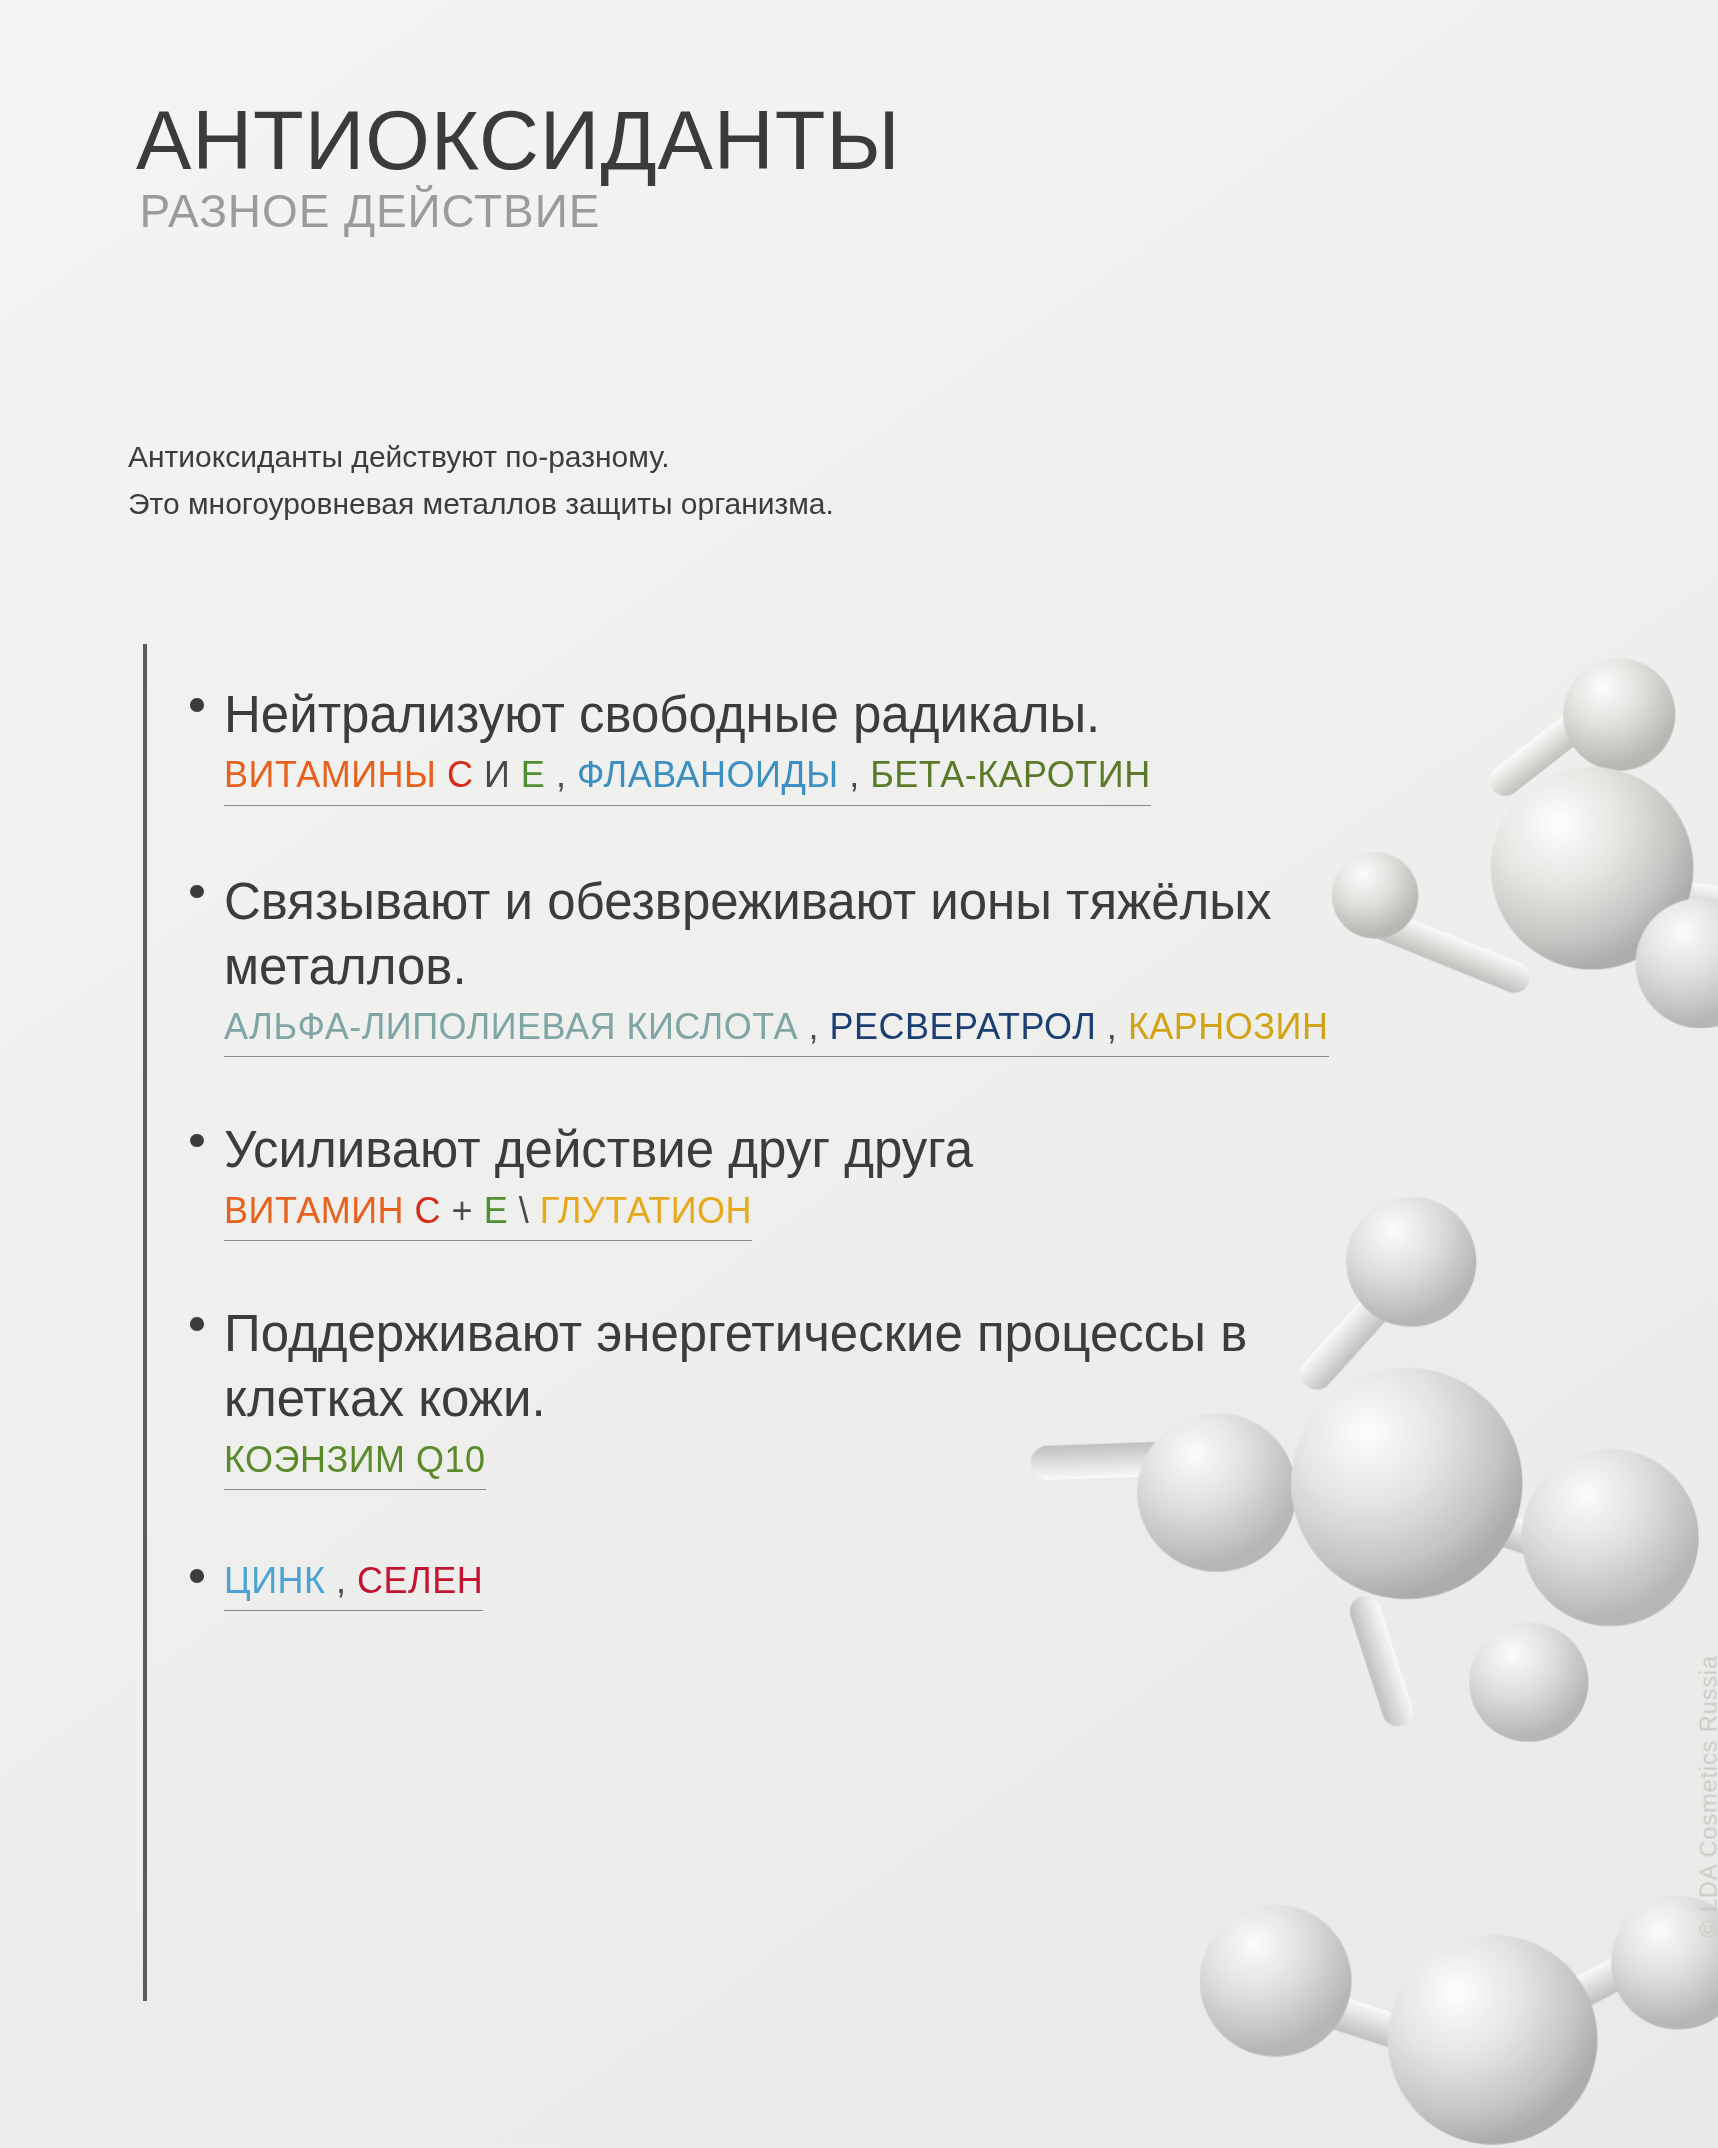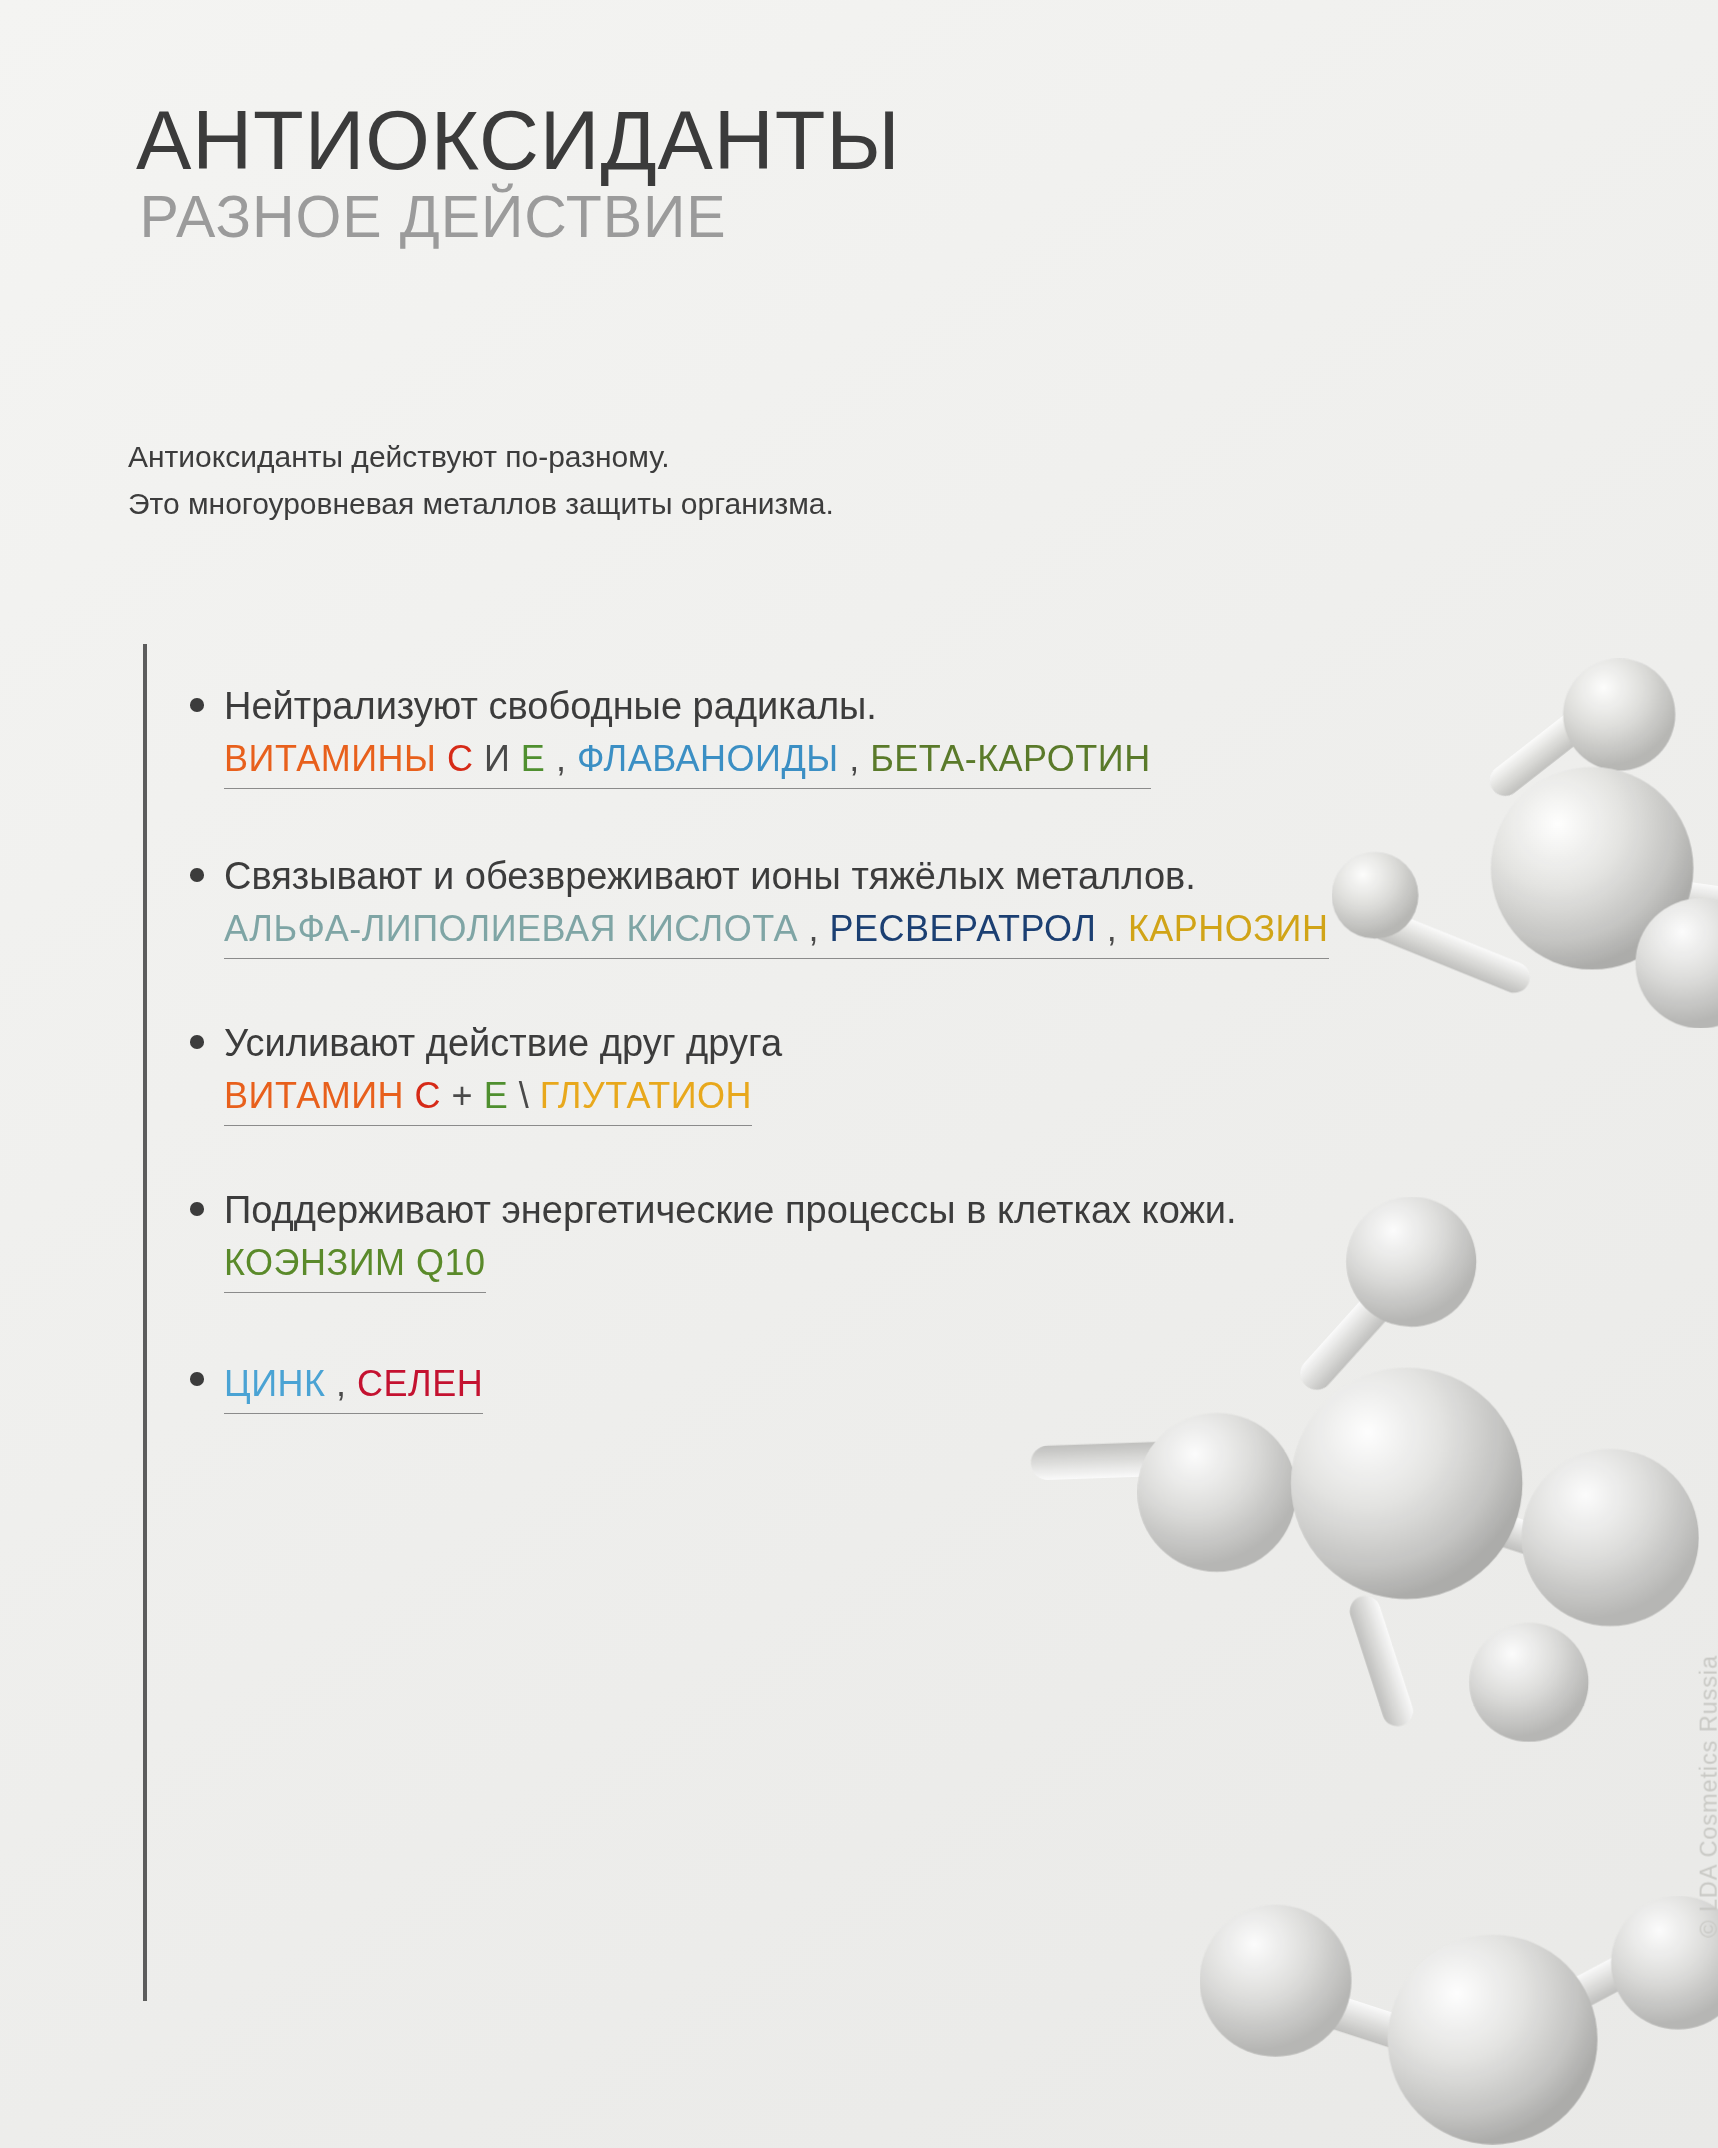--- a/index.html
+++ b/index.html
@@ -52,21 +52,21 @@
   .title {
     font-size: 83px;
     line-height: 0.98;
     letter-spacing: 0.9px;
     color: #3b3b3b;
     font-weight: 400;
     margin: 0;
     font-family: "Liberation Sans", sans-serif;
   }
   .subtitle {
-    font-size: 59px;
+    font-size: 46px;
     line-height: 1.05;
     letter-spacing: 0.9px;
     color: #9b9b9b;
     font-weight: 400;
     margin: 5.4px 0 0 3.6px;
     font-family: "Liberation Sans", sans-serif;
   }
 
   
   .intro {
@@ -108,21 +108,21 @@
     position: absolute;
     left: -34px;
     top: 16.3px;
     width: 13.6px;
     height: 13.6px;
     border-radius: 50%;
     background: #3c3c3c;
   }
   .item-text {
     color: #3c3c3c;
-    font-size: 38px;
+    font-size: 51px;
     line-height: 1.28;
     font-weight: 400;
     max-width: 1194px;
   }
   .tags {
     margin-top: 7.2px;
     font-size: 36px;
     letter-spacing: 0.5px;
     display: inline-block;
     padding-bottom: 8.1px;

